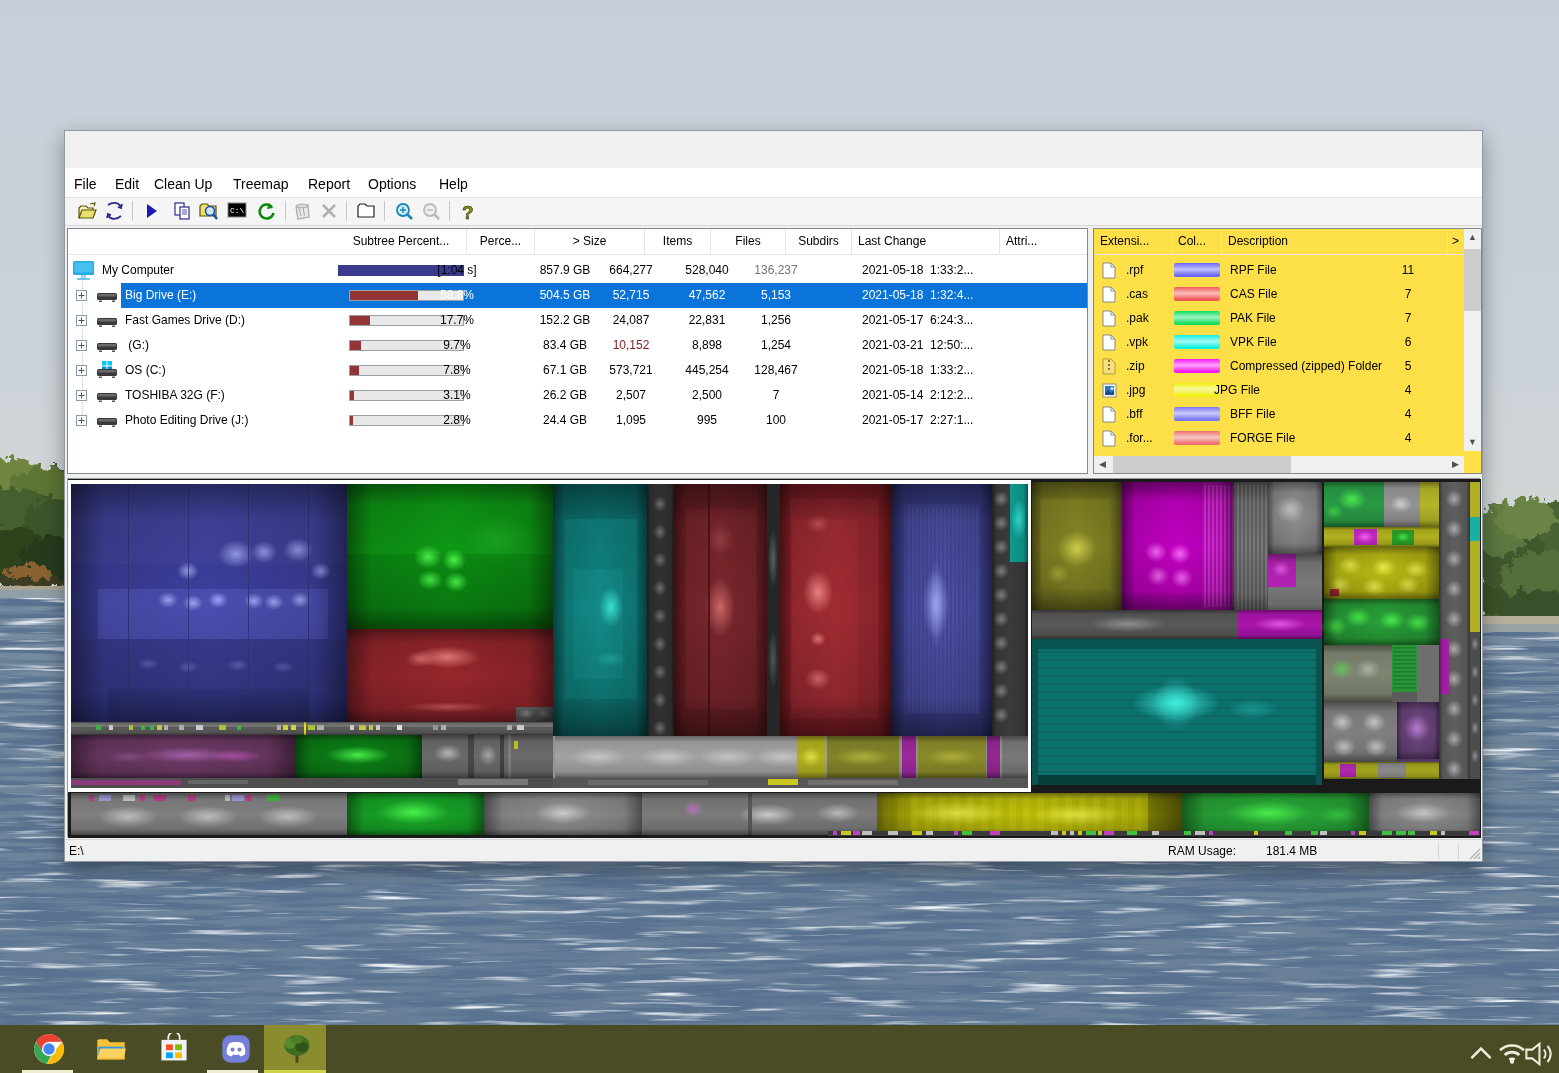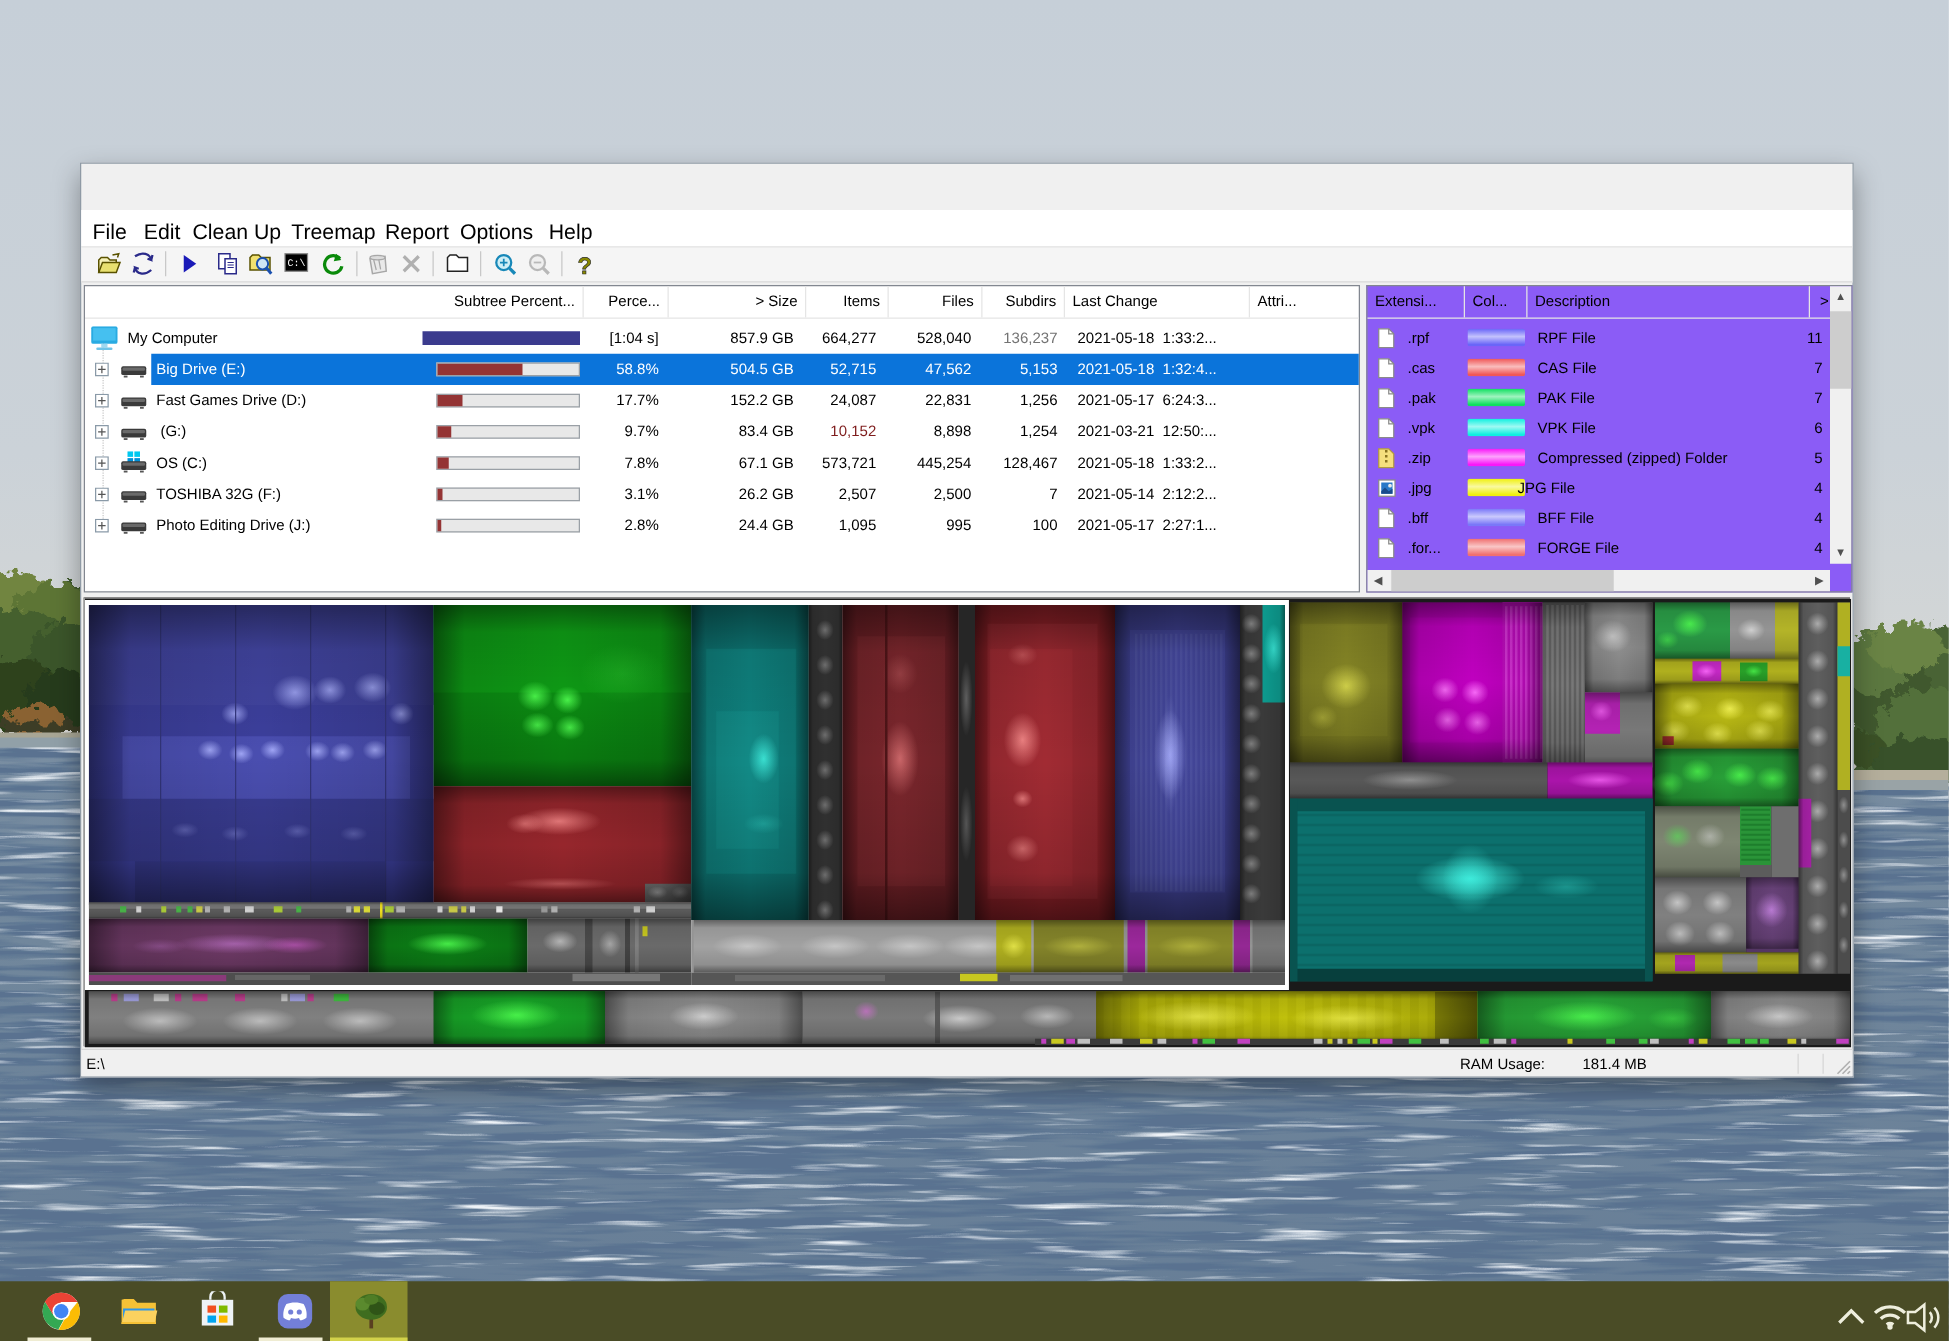--- a/index.html
+++ b/index.html
@@ -4,32 +4,32 @@
 <style>
 * { margin:0; padding:0; box-sizing:border-box; }
 html,body { width:1559px; height:1073px; overflow:hidden; font-family:"Liberation Sans",sans-serif; }
 #desktop { position:absolute; left:0; top:0; width:1559px; height:1073px; background:#cdd4da; }
 #bgsvg { position:absolute; left:0; top:0; }
 
 #win { position:absolute; left:64px; top:130px; width:1419px; height:732px; background:#f0f0f0; border:1px solid #8f9aa5; box-shadow:0 8px 20px rgba(0,0,0,0.35); }
 #titlebar { position:absolute; left:0; top:0; width:100%; height:37px; background:#ffffff; }
 #titletext { position:absolute; left:35px; top:11px; font-size:12px; color:#000; }
 .capbtn { position:absolute; top:0; width:45px; height:37px; color:#000; text-align:center; }
-#menubar { position:absolute; left:0; top:37px; width:100%; height:29px; background:#ffffff; font-size:17px; color:#000; }
+#menubar { position:absolute; left:0; top:37px; width:100%; height:29px; background:#ffffff; font-size:14px; color:#000; }
 #menubar span { position:absolute; top:8px; }
 #toolbar { position:absolute; left:0; top:66px; width:100%; height:29px; background:#f5f5f5; border-top:1px solid #e3e3e3; border-bottom:1px solid #d8d8d8; }
 
 #leftpanel { position:absolute; left:2px; top:97px; width:1021px; height:246px; background:#fff; border:1px solid #828790; font-size:12px; }
-#rightpanel { position:absolute; left:1028px; top:97px; width:389px; height:246px; background:#8b5cf6; border:1px solid #828790; font-size:12px; }
+#rightpanel { position:absolute; left:1028px; top:97px; width:389px; height:246px; background:#fde047; border:1px solid #828790; font-size:12px; }
 .hdr { position:absolute; top:0; height:25px; line-height:25px; color:#000; border-right:1px solid #e5e5e5; padding:0 6px; }
 .hdrline { position:absolute; left:0; top:25px; width:100%; height:1px; background:#e5e5e5; }
 .row { position:absolute; left:0; width:100%; height:25px; line-height:25px; }
 .cell { position:absolute; top:0; height:25px; white-space:nowrap; }
 .ric { position:absolute; }
-.num { text-align:right; }
+.num { text-align:center; }
 
 #treemap { position:absolute; left:2px; top:347px; width:1413px; height:359px; background:#000; border-top:1px solid #9a9a9a; border-left:1px solid #9a9a9a; }
 #statusbar { position:absolute; left:0; bottom:0; width:100%; height:22px; background:#f0f0f0; border-top:1px solid #d7d7d7; font-size:12px; color:#000; }
 
 #taskbar { position:absolute; left:0; top:1025px; width:1559px; height:48px; background:#4a4c26; }
 .tbicon { position:absolute; top:8px; width:32px; height:32px; }
 </style>
 </head>
 <body>
 <div id="desktop">

